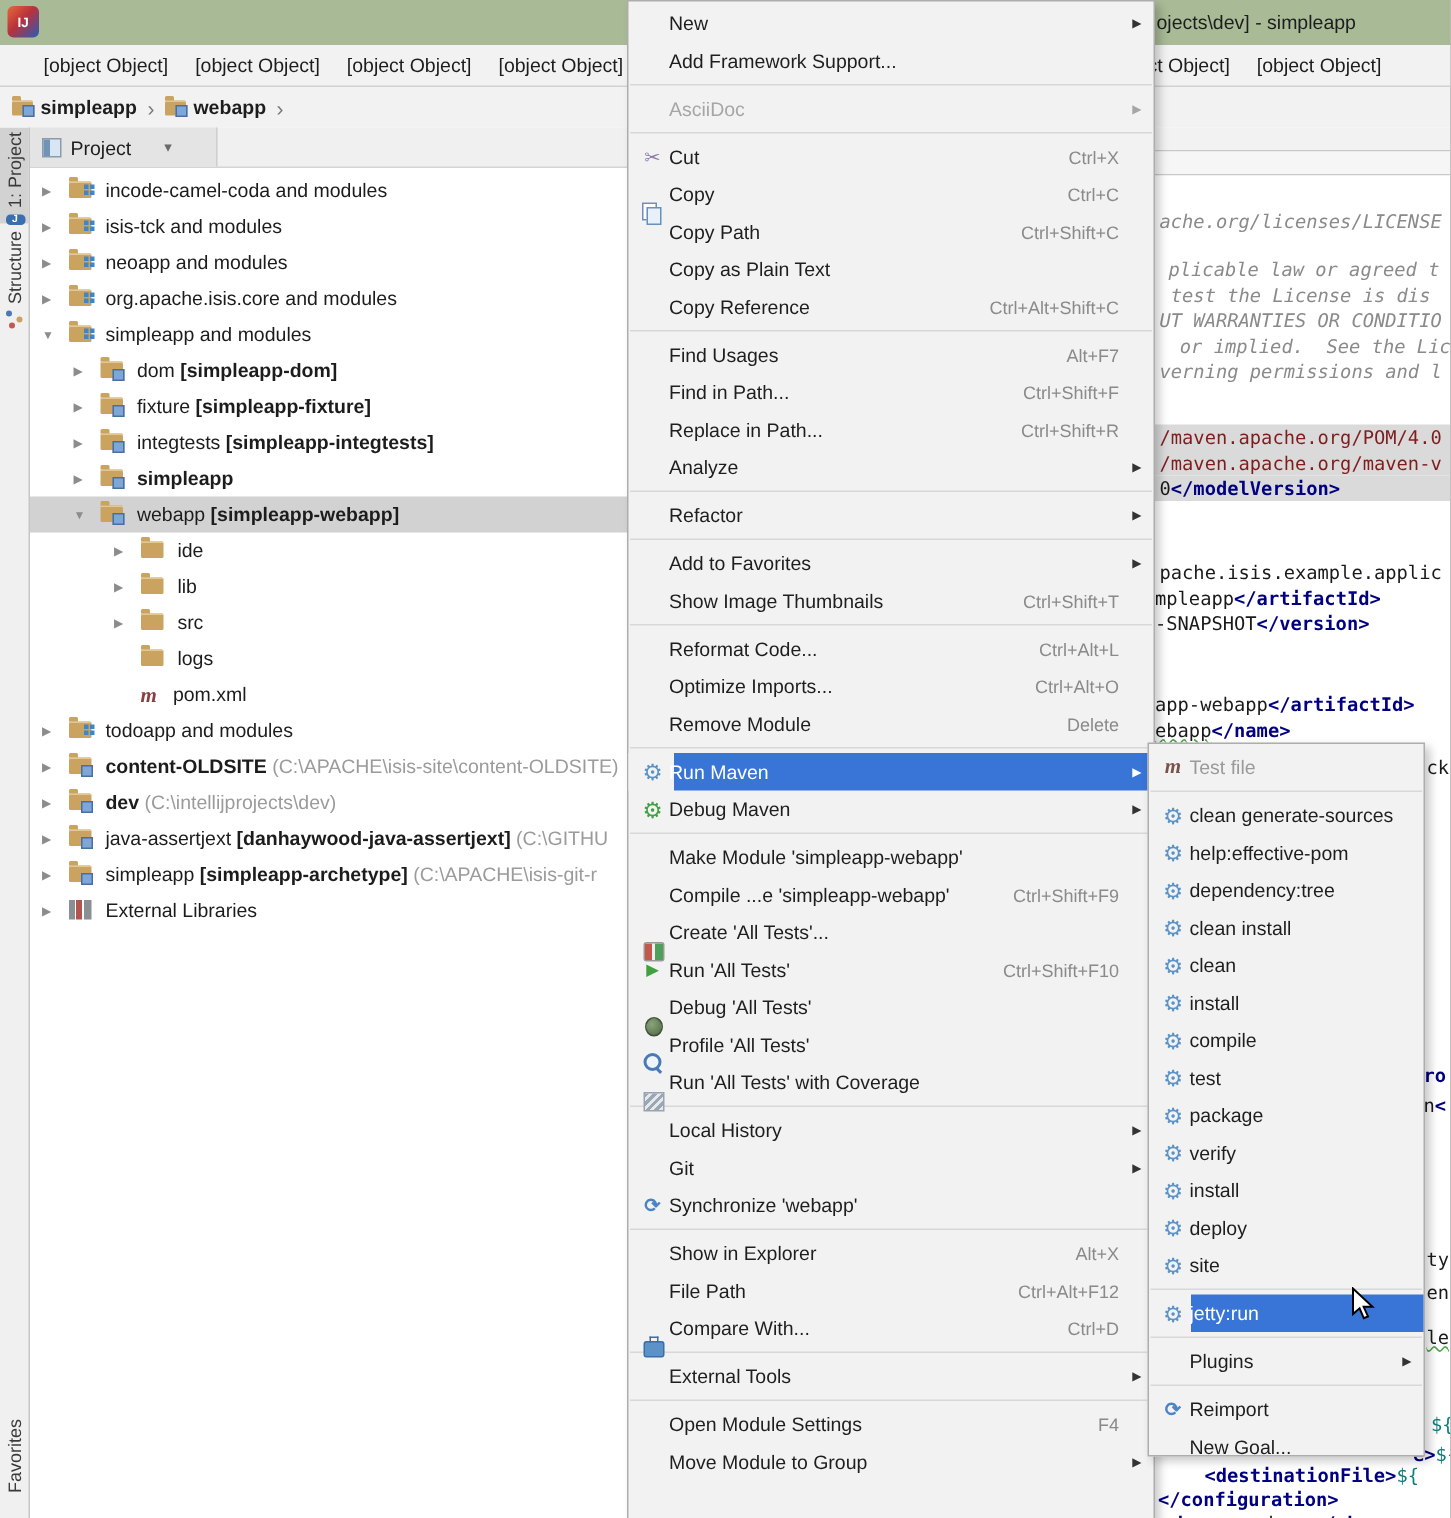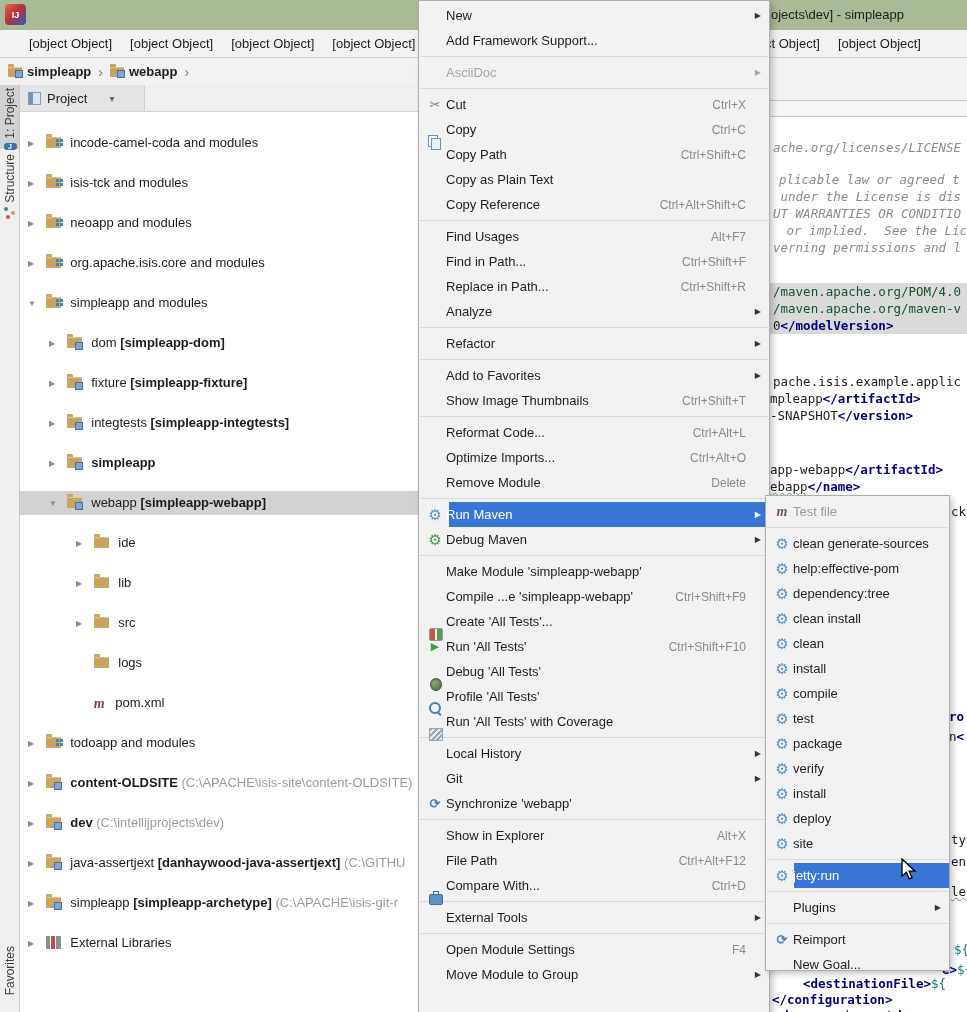--- a/index.html
+++ b/index.html
@@ -48,21 +48,21 @@
           border-bottom:1px solid #d4d4d4;z-index:1;box-sizing:border-box;}
   .pptab{position:absolute;left:0;top:0;height:26px;width:125px;background:#e4e4e4;display:flex;
          align-items:center;padding-left:8px;gap:6px;font-size:13px;color:#1d1d1d;
          border-right:1px solid #cfcfcf;box-sizing:border-box;}
   .pp-icon{width:13px;height:13px;background:linear-gradient(to right,#6f94b8 0 4px,#d8e6f4 4px 13px);
            border:1px solid #8a9bac;box-sizing:border-box;}
   .dd{color:#6a6a6a;font-size:10px;margin-left:16px;}
   .projpanel{position:absolute;left:20px;top:112px;width:398px;height:900px;background:#fff;
              overflow:hidden;z-index:1;padding-top:3px;}
 
-  .ti{height:24px;line-height:24px;white-space:nowrap;font-size:13px;color:#1c1c1c;overflow:hidden;margin-top:16px;}
+  .ti{height:24px;line-height:24px;white-space:nowrap;font-size:13px;color:#1c1c1c;overflow:hidden;}
   .ti.lv0{padding-left:8px;}
   .ti.lv1{padding-left:29px;}
   .ti.lv2{padding-left:56px;}
   .ti.sel{background:#d2d2d2;}
   .arr{display:inline-block;width:14px;font-size:8px;color:#8c8c8c;vertical-align:1px;}
   .tn{}
   .tb{font-weight:bold;}
   .tp{color:#9b9b9b;}
   .tic{display:inline-block;width:15px;height:11px;position:relative;vertical-align:-1px;margin-right:6px;}
   .tic.grp,.tic.mod,.tic.fol{background:#c9a35f;border-radius:1px;box-shadow:inset 0 1px 0 #e2c694;}
@@ -79,21 +79,21 @@
 
   
   .eds1{position:absolute;left:770px;top:85px;width:197px;height:15px;background:#f2f2f2;
         border-bottom:1px solid #c9c9c9;z-index:1;}
   .eds2{position:absolute;left:770px;top:101px;width:197px;height:15px;background:#f6f6f6;
         border-bottom:1px solid #c9c9c9;z-index:1;}
   .editor{position:absolute;left:770px;top:0;width:197px;height:1012px;z-index:2;overflow:hidden;pointer-events:none;}
   .edbg{position:absolute;left:0;top:117px;right:0;bottom:0;background:#fff;}
   .el{position:absolute;white-space:pre;font-family:"DejaVu Sans Mono",monospace;font-size:12.5px;line-height:17px;}
   .cm{color:#8a8a8a;font-style:italic;}
-  .grn{color:#14532d;}
+  .grn{color:#7f1d1d;}
   .pln{color:#1a1a1a;}
   .tag{color:#000080;font-weight:bold;}
   .var{color:#0e7d7d;}
   .sqg{color:#1a1a1a;text-decoration:underline wavy #4fa447;text-decoration-thickness:1px;}
   .hl{left:0;right:0;padding-left:3px;background:#dadada;}
   .e0{top:139px;left:3px}.e1{top:171px;left:9px}.e2{top:188px;left:3px}.e3{top:205px;left:3px}
   .e4{top:222px;left:9px}.e5{top:239px;left:3px}
   .e6{top:283px}.e7{top:300px}.e8{top:317px}
   .e9{top:373px;left:3px}.e10{top:390px;left:0}.e11{top:407px;left:0}
   .e12{top:461px;left:0}.e13{top:478px;left:0}
@@ -380,21 +380,21 @@
         <span class="tp"></span>
       </div>
     </div>
 
   <div class="eds1"></div>
   <div class="eds2"></div>
   <div class="editor">
     <div class="edbg"></div>
     <div class="el e0"><span class="cm">ache.org/licenses/LICENSE</span></div>
     <div class="el e1"><span class="cm">plicable law or agreed t</span></div>
-    <div class="el e2"><span class="cm"> under the License is dis</span></div>
+    <div class="el e2"><span class="cm"> test the License is dis</span></div>
     <div class="el e3"><span class="cm">UT WARRANTIES OR CONDITIO</span></div>
     <div class="el e4"><span class="cm"> or implied.  See the Lic</span></div>
     <div class="el e5"><span class="cm">verning permissions and l</span></div>
     <div class="el e6 hl"><span class="grn">/maven.apache.org/POM/4.0</span></div>
     <div class="el e7 hl"><span class="grn">/maven.apache.org/maven-v</span></div>
     <div class="el e8 hl"><span class="pln">0</span><span class="tag">&lt;/modelVersion&gt;</span></div>
     <div class="el e9"><span class="pln">pache.isis.example.applic</span></div>
     <div class="el e10"><span class="pln">mpleapp</span><span class="tag">&lt;/artifactId&gt;</span></div>
     <div class="el e11"><span class="pln">-SNAPSHOT</span><span class="tag">&lt;/version&gt;</span></div>
     <div class="el e12"><span class="pln">app-webapp</span><span class="tag">&lt;/artifactId&gt;</span></div>

